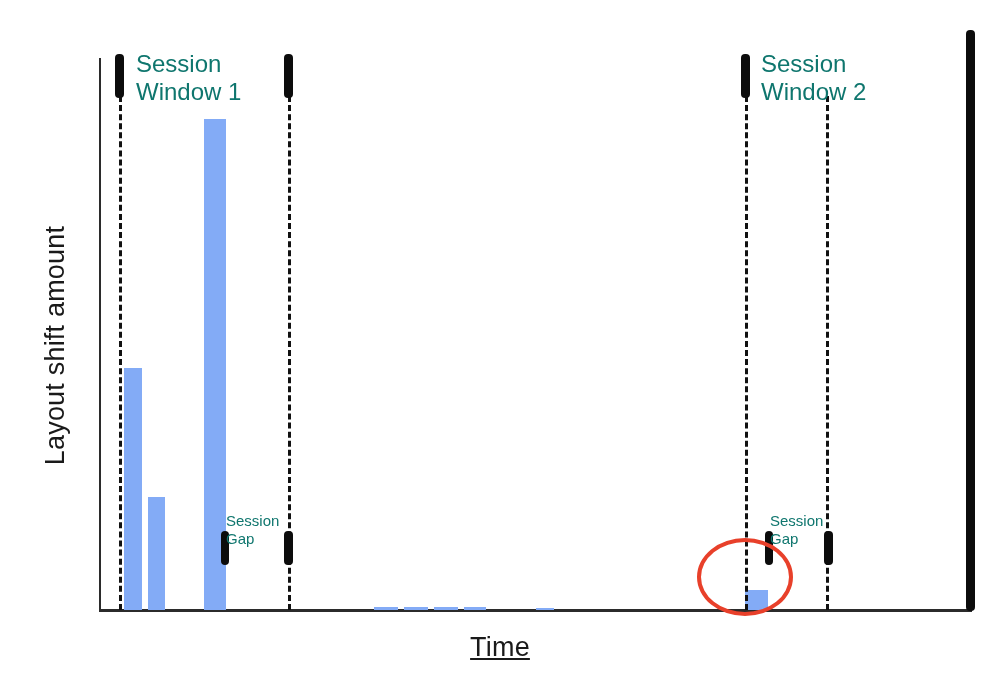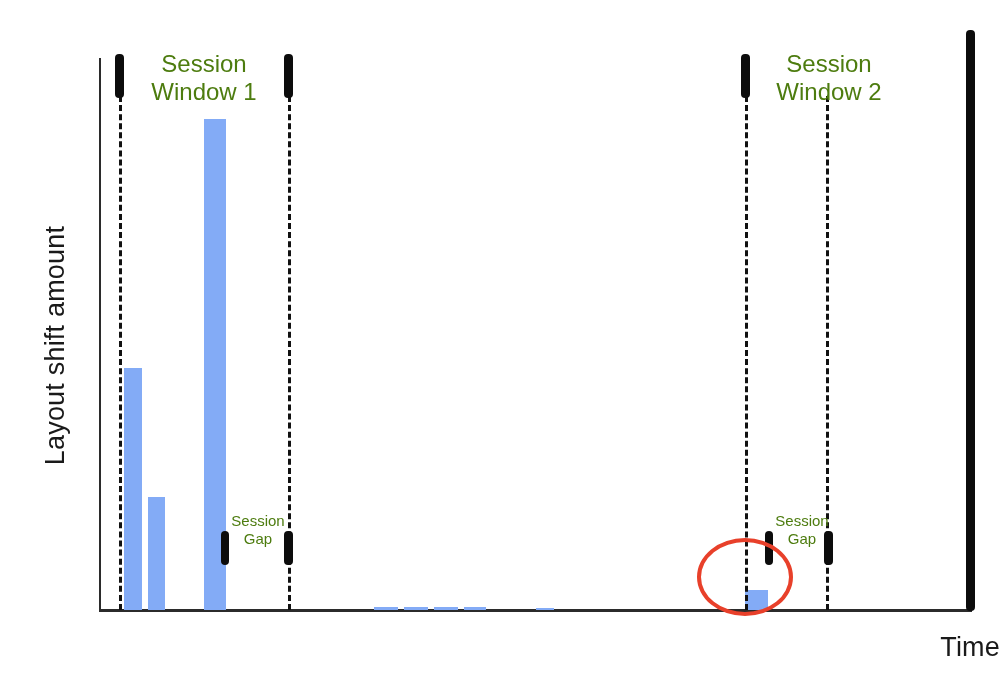--- a/index.html
+++ b/index.html
@@ -49,24 +49,25 @@
     font-size: 27px;
     color: #1a1a1a;
     letter-spacing: .2px;
     white-space: nowrap;
   }
   .xlabel {
     position: absolute;
     left: 0;
     top: 632px;
     width: 1000px;
-    text-align: right;
+    text-align: center;
     font-size: 27px;
     color: #1a1a1a;
     letter-spacing: .2px;
+    text-decoration: underline;
   }
 
   
   .bar {
     position: absolute;
     background: #83ABF6;
   }
 
   
   .dashed {
@@ -85,22 +86,22 @@
   
   .edge-line {
     position: absolute;
     background: #0c0c0c;
     border-radius: 4px;
   }
 
   
   .caption {
     position: absolute;
-    text-align: center;
-    color: #4d7c0f;
+    text-align: left;
+    color: #0f766e;
     line-height: 1.18;
     white-space: pre-line;
   }
   .caption.window {
     font-size: 24px;
   }
   .caption.gap {
     font-size: 15px;
   }
 

